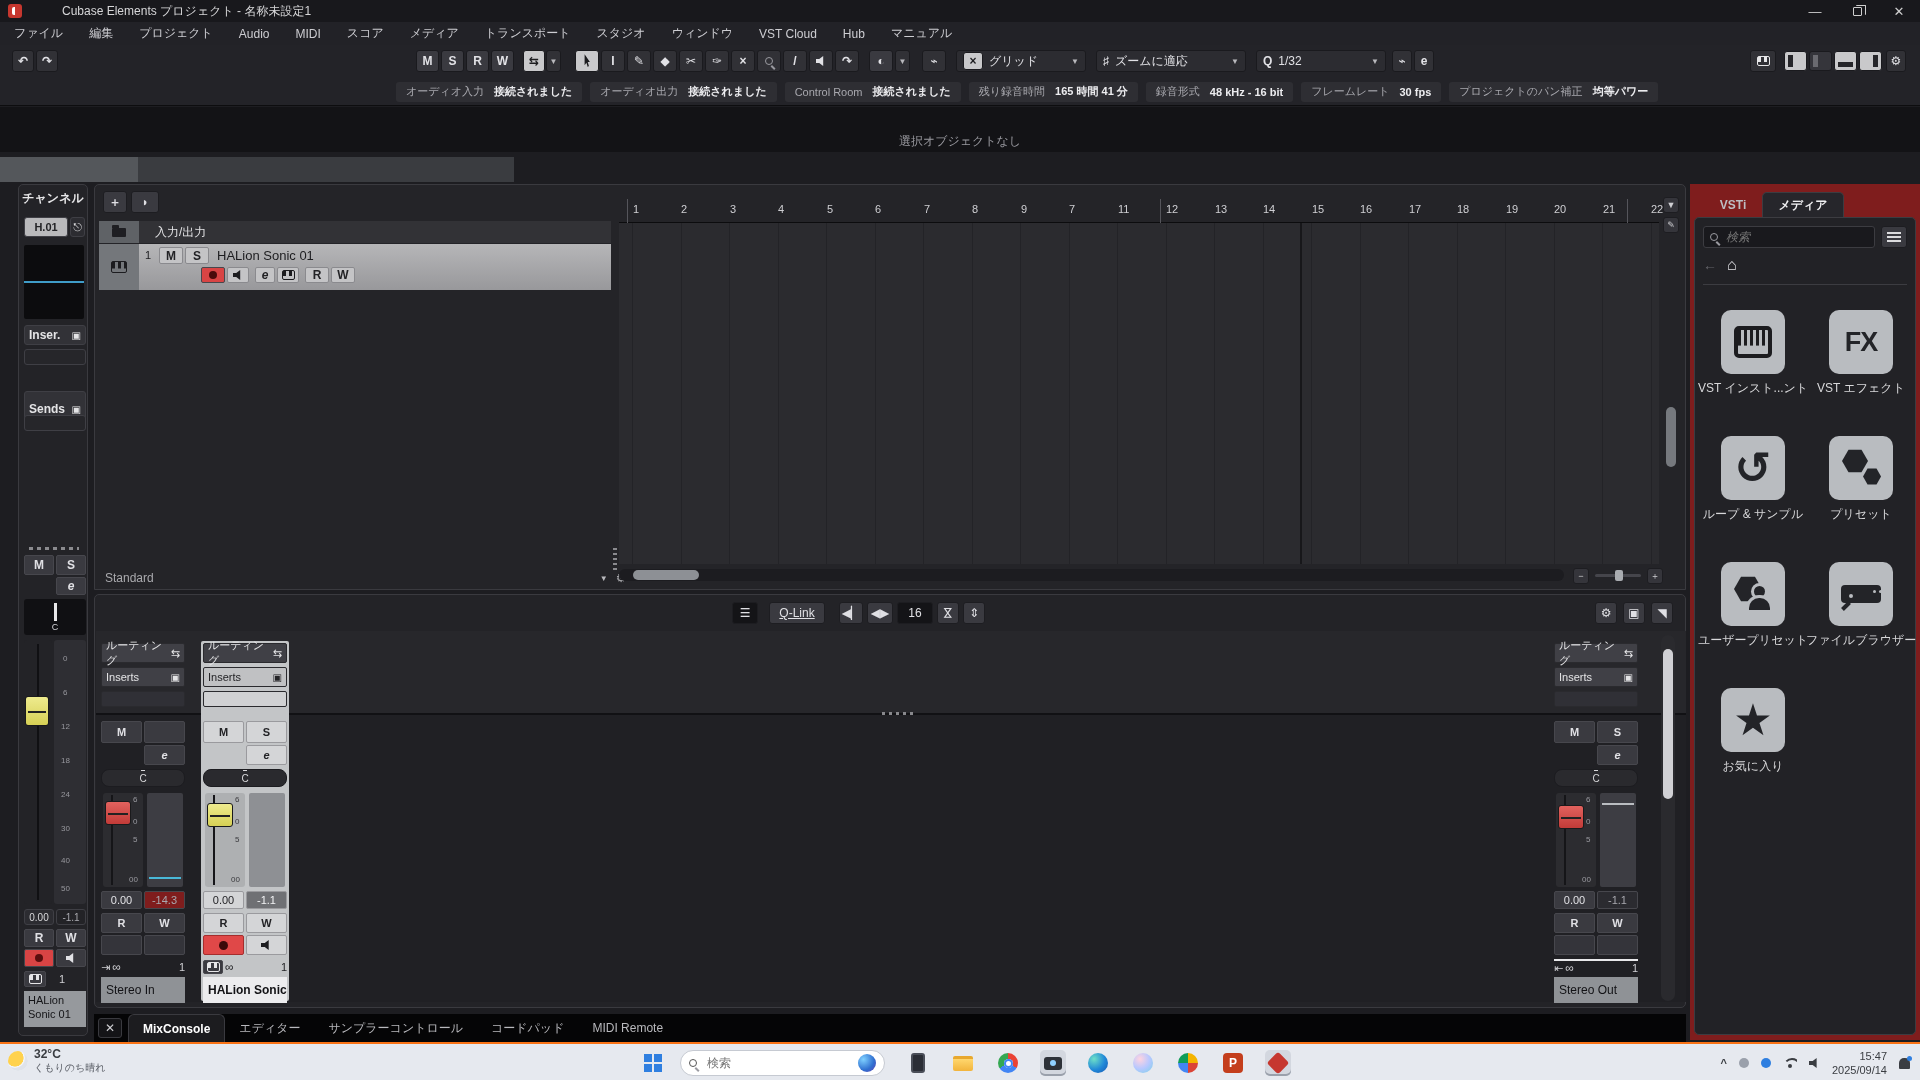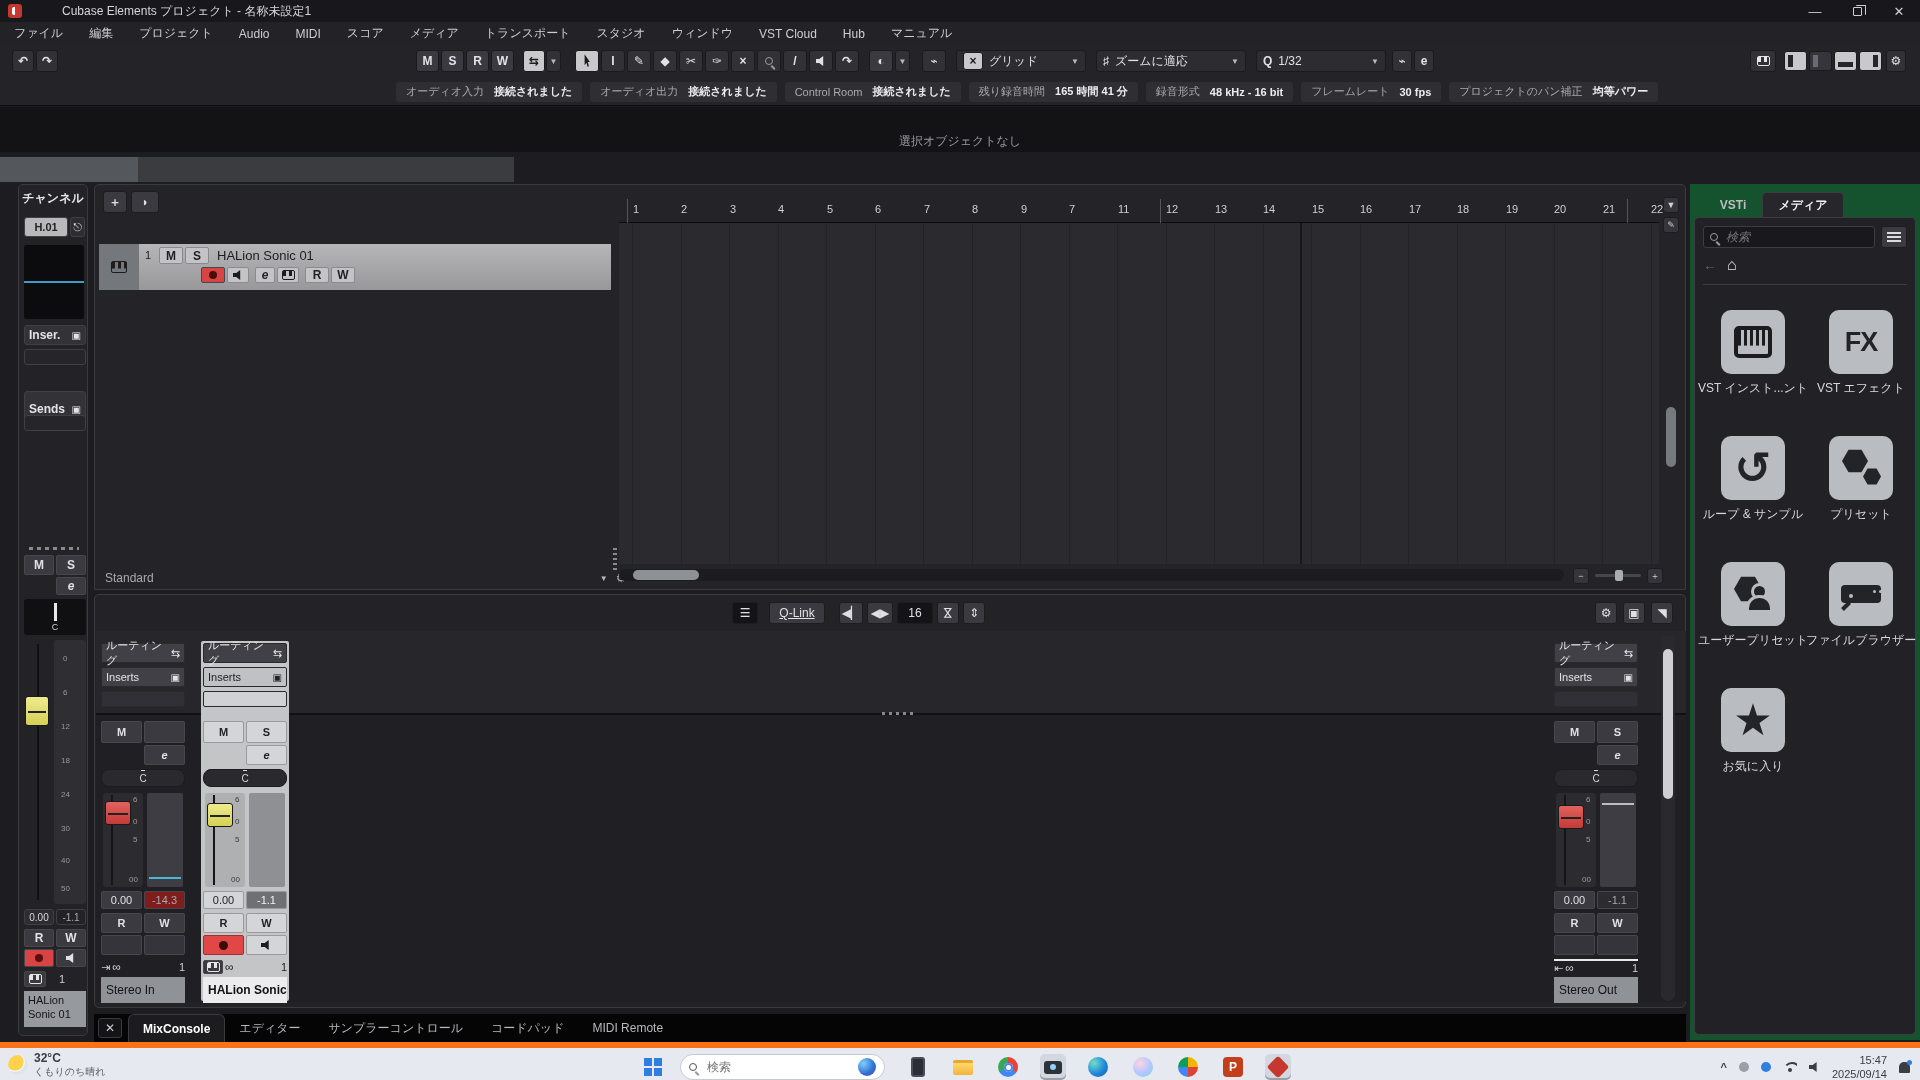--- a/index.html
+++ b/index.html
@@ -69,21 +69,21 @@
     background-image:repeating-linear-gradient(90deg,#232327 0 1px,transparent 1px 48.5px);background-position:13px 0;}
   .playcursor{position:absolute;left:1205px;top:38px;width:2px;height:341px;background:#17171a;}
   .hscroll{position:absolute;left:524px;top:384px;width:945px;height:12px;background:#1c1c20;border-radius:6px;}
   .hthumb{position:absolute;left:14px;top:1px;width:66px;height:10px;background:#8d9095;border-radius:5px;}
   .vscroll{position:absolute;left:1568px;top:12px;width:16px;height:370px;}
   .vthumb{position:absolute;left:3px;width:10px;border-radius:5px;background:#76797e;}
   .smallbtn{position:absolute;width:16px;height:16px;background:#35353b;border:1px solid #1d1d21;border-radius:3px;color:#cfcfd3;display:flex;align-items:center;justify-content:center;font-size:9px;}
   .preset-row{position:absolute;left:8px;top:381px;height:20px;display:flex;align-items:center;gap:8px;color:#aaaaae;}
   .drag-dots{position:absolute;left:518px;top:363px;width:4px;height:22px;background:repeating-linear-gradient(#8a8a8e 0 2px,transparent 2px 5px);}
   
-  .rightzone{position:absolute;left:1690px;top:184px;width:230px;height:856px;background:#14532d;}
+  .rightzone{position:absolute;left:1690px;top:184px;width:230px;height:856px;background:#7f1d1d;}
   .rz-tab{position:absolute;top:8px;height:26px;display:flex;align-items:center;justify-content:center;font-weight:bold;color:#bdbdc2;}
   .rz-tab.active{background:#26262b;border:1px solid #3c3c41;border-bottom:none;border-radius:5px 5px 0 0;color:#f0f0f2;}
   .rz-panel{position:absolute;left:4px;top:33px;width:222px;height:818px;background:#222226;border:1px solid #3c3c41;border-radius:5px;}
   .searchbox{position:absolute;left:8px;top:8px;width:172px;height:22px;background:#19191d;border:1px solid #3c3c41;border-radius:3px;display:flex;align-items:center;gap:6px;padding:0 6px;}
   .searchbox input{background:transparent;border:none;outline:none;color:#9a9aa0;font-style:italic;font-size:12px;width:120px;font-family:inherit;}
   .mag{width:8px;height:8px;border:1.5px solid #9a9aa0;border-radius:50%;position:relative;flex:none;}
   .mag::after{content:"";position:absolute;left:6px;top:7px;width:5px;height:1.5px;background:#9a9aa0;transform:rotate(45deg);transform-origin:0 0;}
   .listbtn{position:absolute;left:186px;top:8px;width:26px;height:22px;background:#3a3a40;border:1px solid #1d1d21;border-radius:3px;display:flex;flex-direction:column;gap:2px;align-items:center;justify-content:center;}
   .listbtn i{width:14px;height:2px;background:#dcdcde;}
   .navrow{position:absolute;left:8px;top:38px;display:flex;gap:10px;align-items:center;color:#9a9aa0;font-size:14px;}
@@ -128,21 +128,21 @@
   .stripname{position:absolute;left:2px;width:84px;height:26px;display:flex;align-items:center;padding-left:5px;font-size:12px;background:#8f9296;color:#121215;white-space:nowrap;overflow:hidden;}
   .strip.sel .stripname{background:#ececee;font-weight:bold;}
   .mx-scrollbar{position:absolute;left:1566px;top:40px;width:14px;height:366px;background:#2a2a2e;border-radius:7px;}
   .mx-scrollthumb{position:absolute;left:2px;top:14px;width:10px;height:150px;background:#d0d0d4;border-radius:5px;}
   
   .bottomtabs{position:absolute;left:94px;top:1014px;width:1592px;height:28px;background:#050506;display:flex;align-items:center;color:#b9b9bd;}
   .btab{padding:0 14px;height:28px;display:flex;align-items:center;}
   .btab.active{background:#1c1c1f;border:1px solid #3a3a3f;border-bottom:none;border-radius:6px 6px 0 0;color:#fff;font-weight:bold;}
   .bclose{width:24px;height:20px;margin:0 6px 0 4px;border:1px solid #3a3a3f;border-radius:3px;background:#141417;color:#cfcfd3;display:flex;align-items:center;justify-content:center;font-weight:bold;}
   
-  .taskbar{position:absolute;left:0;top:1042px;width:1920px;height:38px;background:#e6e9ef;border-top:6px solid #f97316;color:#3a3d42;}
+  .taskbar{position:absolute;left:0;top:1042px;width:1920px;height:38px;background:#e6e9ef;border-top:2px solid #f97316;color:#3a3d42;}
   .weather{position:absolute;left:8px;top:3px;display:flex;gap:6px;align-items:center;}
   .sun{width:20px;height:20px;border-radius:50%;background:radial-gradient(circle at 35% 35%,#ffd24d 0 45%,#f3f5f8 48% 100%);box-shadow:inset -3px -3px 0 #dfe3ea;}
   .tb-ico{position:absolute;top:6px;width:26px;height:26px;border-radius:5px;display:flex;align-items:center;justify-content:center;}
   .tb-active{background:#d3d7df;box-shadow:inset 0 -2px 0 #9aa0ab;}
   .winlogo{display:grid;grid-template-columns:8px 8px;grid-template-rows:8px 8px;gap:2px;}
   .winlogo i{background:#2f7fe0;}
   .tb-search{position:absolute;left:680px;top:6px;width:205px;height:26px;background:#fff;border:1px solid #c6cad2;border-radius:13px;display:flex;align-items:center;gap:8px;padding:0 8px;}
   .tb-search input{border:none;outline:none;font-size:12px;color:#555;width:120px;background:transparent;font-family:inherit;}
   .globe{width:18px;height:18px;border-radius:50%;background:radial-gradient(circle at 30% 30%,#7fd0ff,#2f6fd0 60%,#6a3fb0);margin-left:auto;}
   .circ{border-radius:50%;}
@@ -350,20 +350,26 @@
         <span class="piano-ico sm white"></span>
       </div>
     <div class="abs" style="left:40px;top:788px;color:#cfcfd3;font-size:11px;">1</div>
     <div class="abs" style="left:5px;top:806px;width:62px;height:36px;background:#96999d;color:#141417;font-size:11px;padding:2px 4px;line-height:1.3;">HALion Sonic 01</div>
   </div>
 
   <div class="projzone">
     <div class="tracklist">
       <div class="addbtn" style="left:6px;width:24px;">＋</div>
       <div class="addbtn" style="left:34px;width:28px;">◗</div>
+      <div class="folder-row">
+        <div class="folder-cell">
+            <span class="folder-glyph"></span>
+          </div>
+        <span style="margin-left:16px;color:#e4e4e6;">入力/出力</span>
+      </div>
       <div class="track-row">
         <div class="piano-cell">
             <span class="piano-ico"></span>
           </div>
         <span class="abs" style="left:46px;top:5px;font-size:11px;">1</span>
         <div class="cellbtn lt" style="position:absolute;left:60px;top:3px;width:24px;height:17px;">M</div>
         <div class="cellbtn lt" style="position:absolute;left:86px;top:3px;width:24px;height:17px;">S</div>
         <span class="abs" style="left:118px;top:4px;font-size:13px;">HALion Sonic 01</span>
         <div class="cellbtn red" style="position:absolute;left:102px;top:23px;width:24px;height:16px;">
             <span style="width:8px;height:8px;border-radius:50%;background:#4a0b0b;display:block;"></span>

